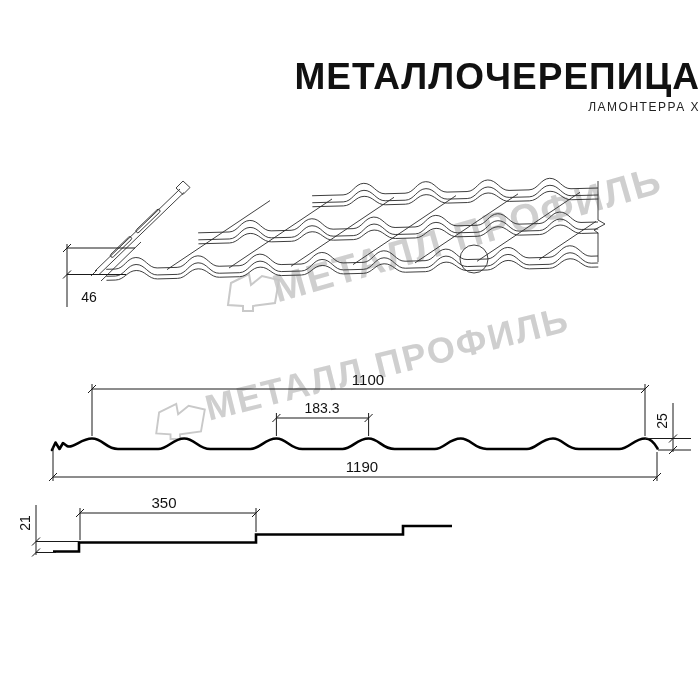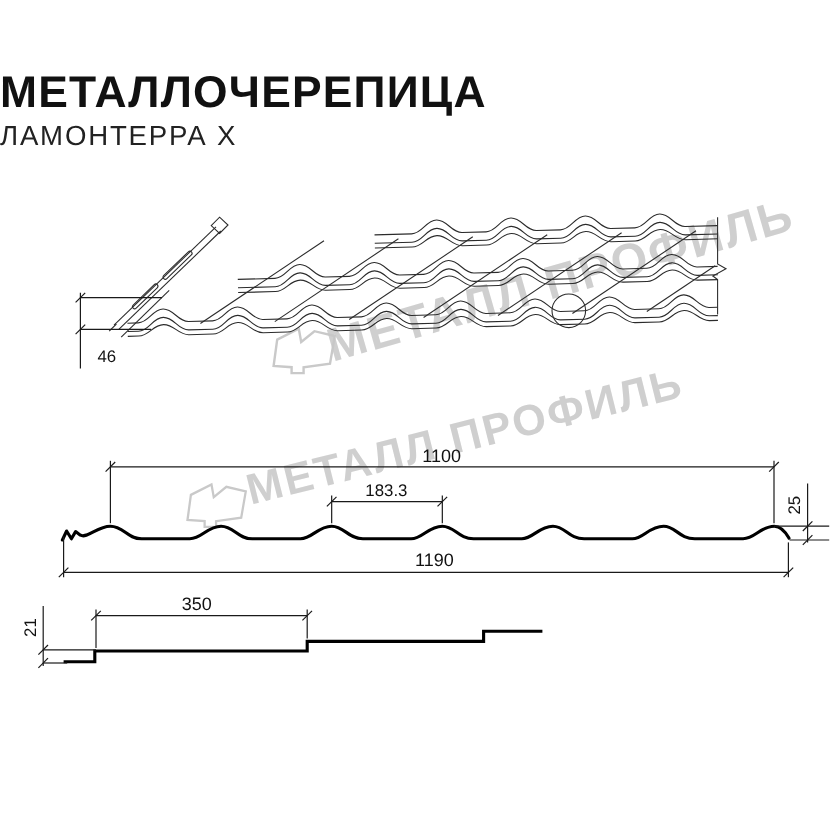--- a/index.html
+++ b/index.html
@@ -1,20 +1,20 @@
 <!DOCTYPE html>
 <html><head>
 <meta charset="utf-8">
 <style>
   html,body{margin:0;padding:0;background:#fff;}
   #canvas{position:relative;width:700px;height:700px;background:#ffffff;overflow:hidden;
           font-family:"Liberation Sans",sans-serif;}
-  .hdr{position:absolute;left:0;right:0;text-align:left;z-index:3;color:#111;}
+  .hdr{position:absolute;left:0;right:0;text-align:right;z-index:3;color:#111;}
   #title{top:56px;font-size:37px;font-weight:900;letter-spacing:1px;}
-  #subtitle{top:100px;font-size:23px;font-weight:400;letter-spacing:1.5px;color:#222;}
+  #subtitle{top:100px;font-size:12px;font-weight:400;letter-spacing:1.5px;color:#222;}
   .wm{position:absolute;z-index:1;color:#c7c7c7;font-weight:bold;white-space:nowrap;
       letter-spacing:2px;opacity:.85;}
   #wm-upper{left:274px;top:268px;font-size:39px;transform:rotate(-16deg);transform-origin:0 50%;}
   #wm-lower{left:206px;top:388px;font-size:36px;transform:rotate(-14deg);transform-origin:0 50%;}
   .wm-logo{position:absolute;z-index:1;}
   #logo-upper{left:222px;top:270px;}
   #logo-lower{left:150px;top:400px;}
   svg.draw{position:absolute;left:0;top:0;z-index:2;}
   text{font-family:"Liberation Sans",sans-serif;fill:#111;}
   .dimtxt{font-size:14px;}

